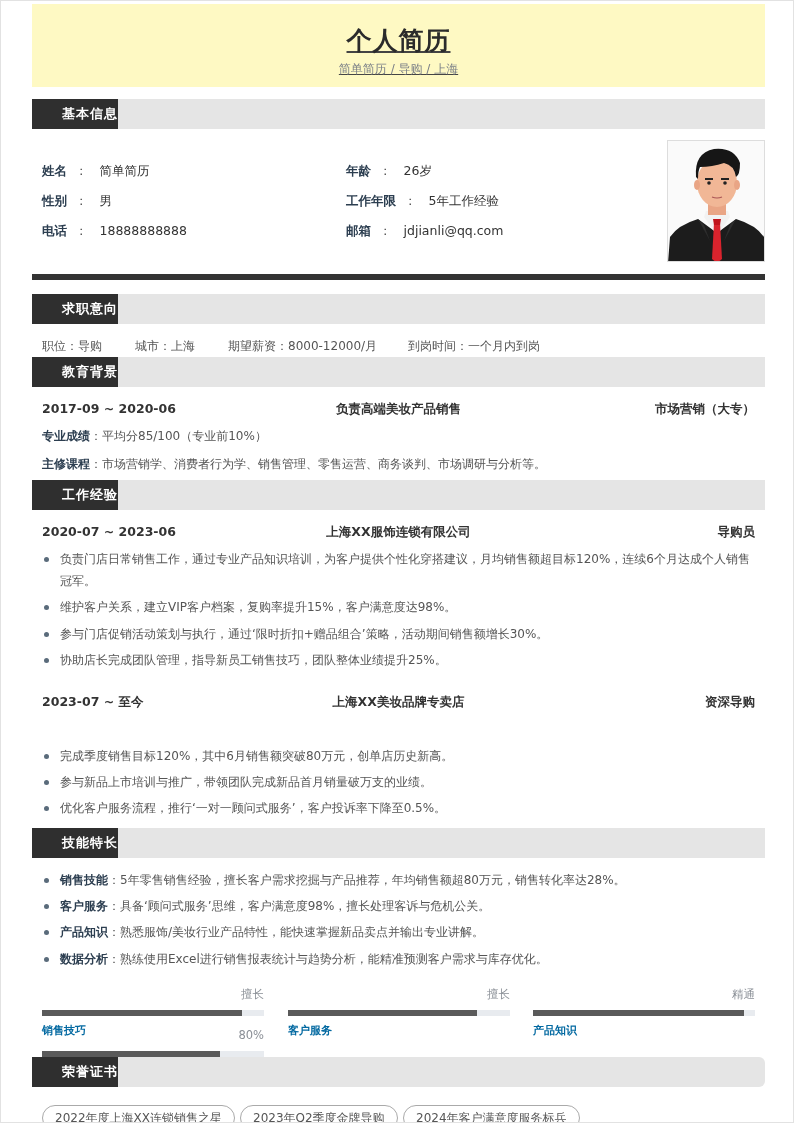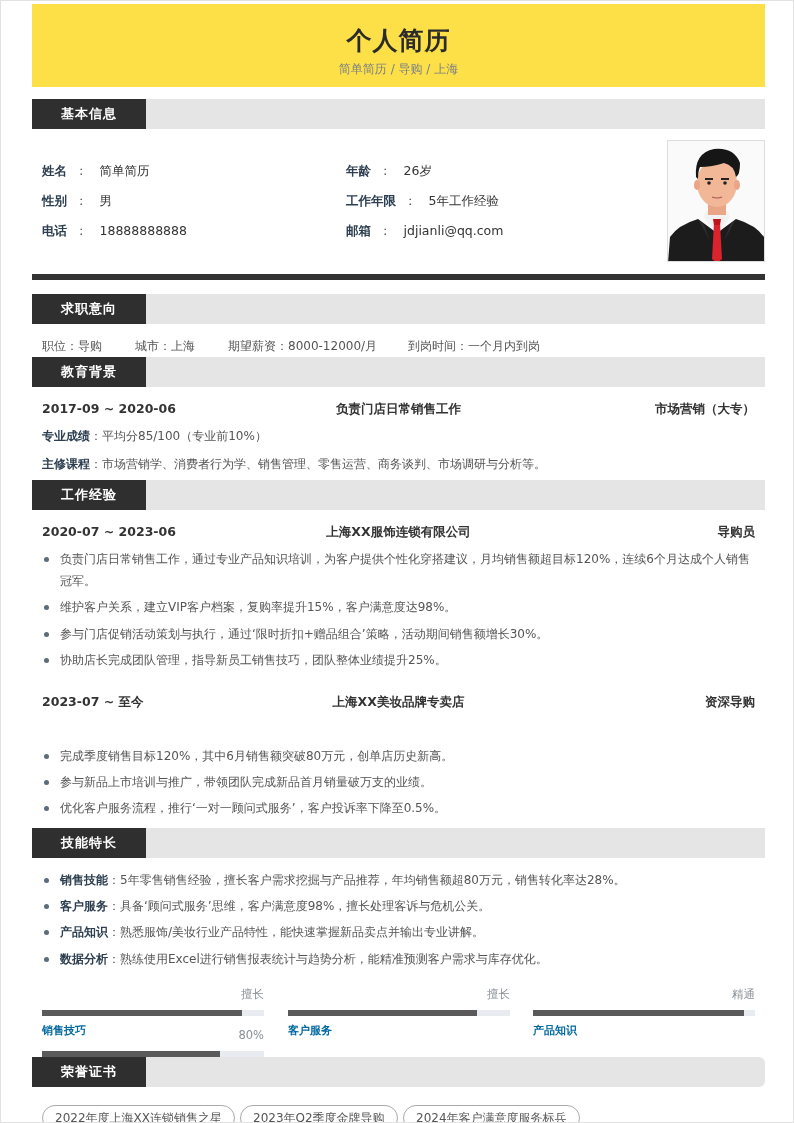--- a/index.html
+++ b/index.html
@@ -1,24 +1,24 @@
 <!DOCTYPE html>
 <html><head>
 <meta charset="utf-8">
 <style>
   * { box-sizing: border-box; margin: 0; padding: 0; }
   html, body { width: 794px; height: 1123px; overflow: hidden; background: #ffffff; }
   body { font-family: "DejaVu Sans", "Liberation Sans", sans-serif; color: #444; position: relative; }
   .page { position: absolute; left: 0; top: 0; width: 794px; height: 1123px; border: 1px solid #e2e2e2; overflow: hidden; }
-  .header { position: absolute; left: 31px; top: 3px; width: 733px; height: 83px; background: #fde047; text-align: center; }
+  .header { position: absolute; left: 31px; top: 3px; width: 733px; height: 83px; background: #fef9c3; text-align: center; text-decoration: underline; }
   .header .title { font-size: 25px; font-weight: bold; color: #2b2b2b; margin-top: 22px; letter-spacing: 1px; line-height: 30px; }
   .header .subtitle { font-size: 12px; color: #7a7f87; margin-top: 5px; }
 
   .sec-head { position: absolute; left: 31px; width: 733px; height: 30px; background: #e5e5e5; }
-  .sec-head .tag { position: absolute; left: 0; top: 0; height: 30px; width: 114px; background: #2f2f2f; color: #fff; font-size: 13px; font-weight: bold; line-height: 30px; text-align: center; letter-spacing: 1px; }
+  .sec-head .tag { position: absolute; left: 0; top: 0; height: 30px; width: 86px; background: #2f2f2f; color: #fff; font-size: 13px; font-weight: bold; line-height: 30px; text-align: right; letter-spacing: 1px; }
 
   .info-row { position: absolute; font-size: 12.5px; color: #333; height: 18px; line-height: 18px; }
   .info-row .lbl { font-weight: bold; color: #2c3e50; }
   .info-row .colon { color: #555; margin: 0 12px 0 8px; }
 
   .photo { position: absolute; left: 666px; top: 139px; width: 98px; height: 122px; border: 1px solid #ddd; background: #fafafa; overflow: hidden; }
 
   .divider { position: absolute; left: 31px; top: 273px; width: 733px; height: 6px; background: #333; }
 
   .text { position: absolute; font-size: 12px; color: #555; line-height: 18px; white-space: nowrap; }
@@ -110,21 +110,21 @@
   <div class="text" style="left:41px; top:336px;">职位：导购</div>
   <div class="text" style="left:134px; top:336px;">城市：上海</div>
   <div class="text" style="left:227px; top:336px;">期望薪资：8000-12000/月</div>
   <div class="text" style="left:407px; top:336px;">到岗时间：一个月内到岗</div>
 
   <div class="sec-head" style="top:356px;">
     <div class="tag">教育背景</div>
   </div>
   <div class="row3" style="top:399px;">
     <span class="l">2017-09 ~ 2020-06</span>
-    <span class="c">负责门店日常销售工作</span>
+    <span class="c">负责高端美妆产品销售</span>
     <span class="r">市场营销（大专）</span>
   </div>
   <div class="text" style="left:41px; top:426px;">
     <span class="bold">专业成绩</span><span>：平均分85/100（专业前10%）</span>
   </div>
   <div class="text" style="left:41px; top:454px;">
     <span class="bold">主修课程</span><span>：市场营销学、消费者行为学、销售管理、零售运营、商务谈判、市场调研与分析等。</span>
   </div>
 
   <div class="sec-head" style="top:479px;">

